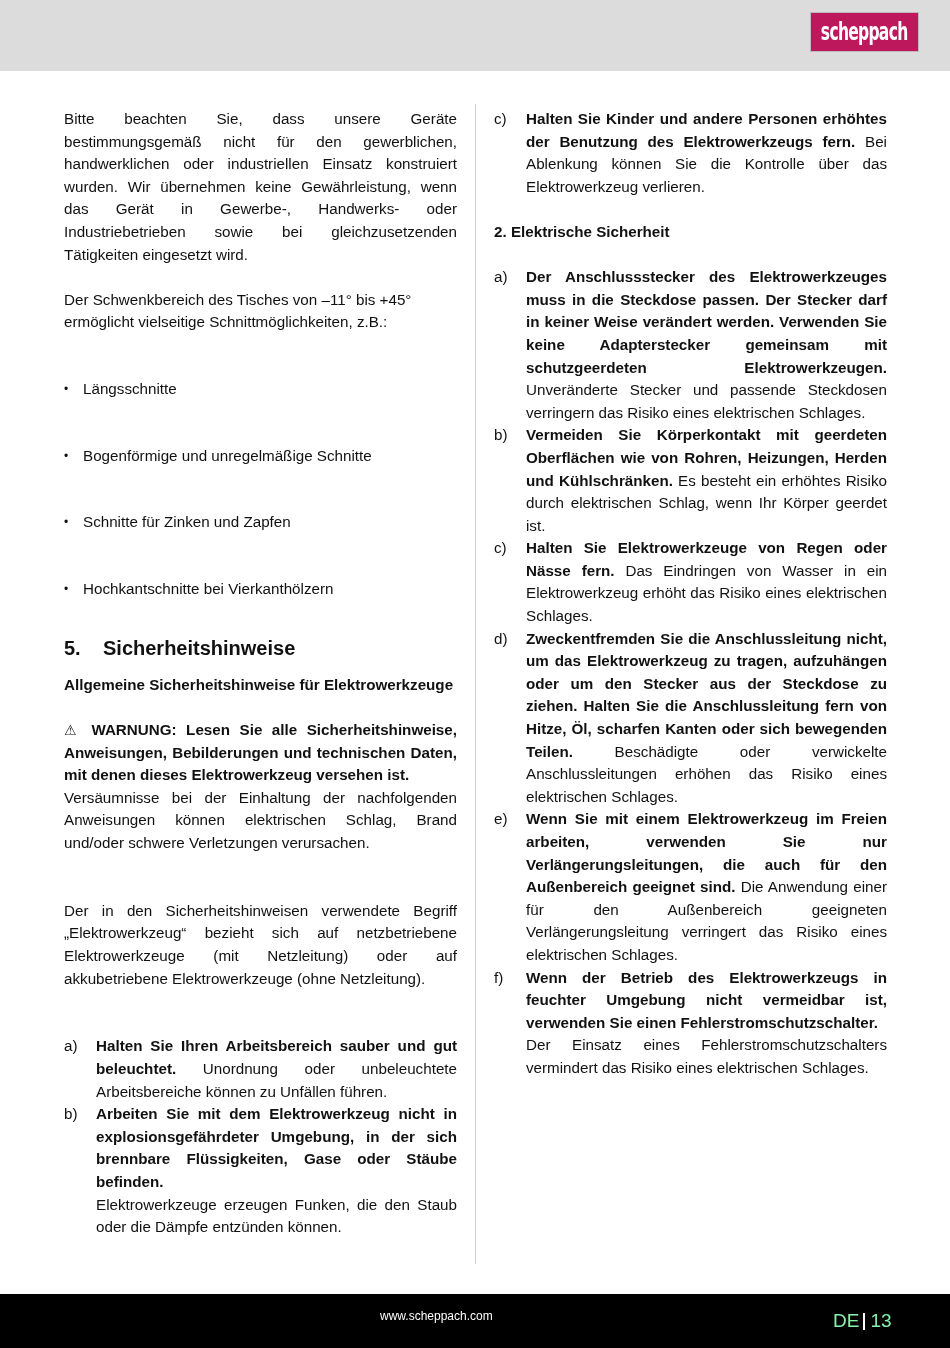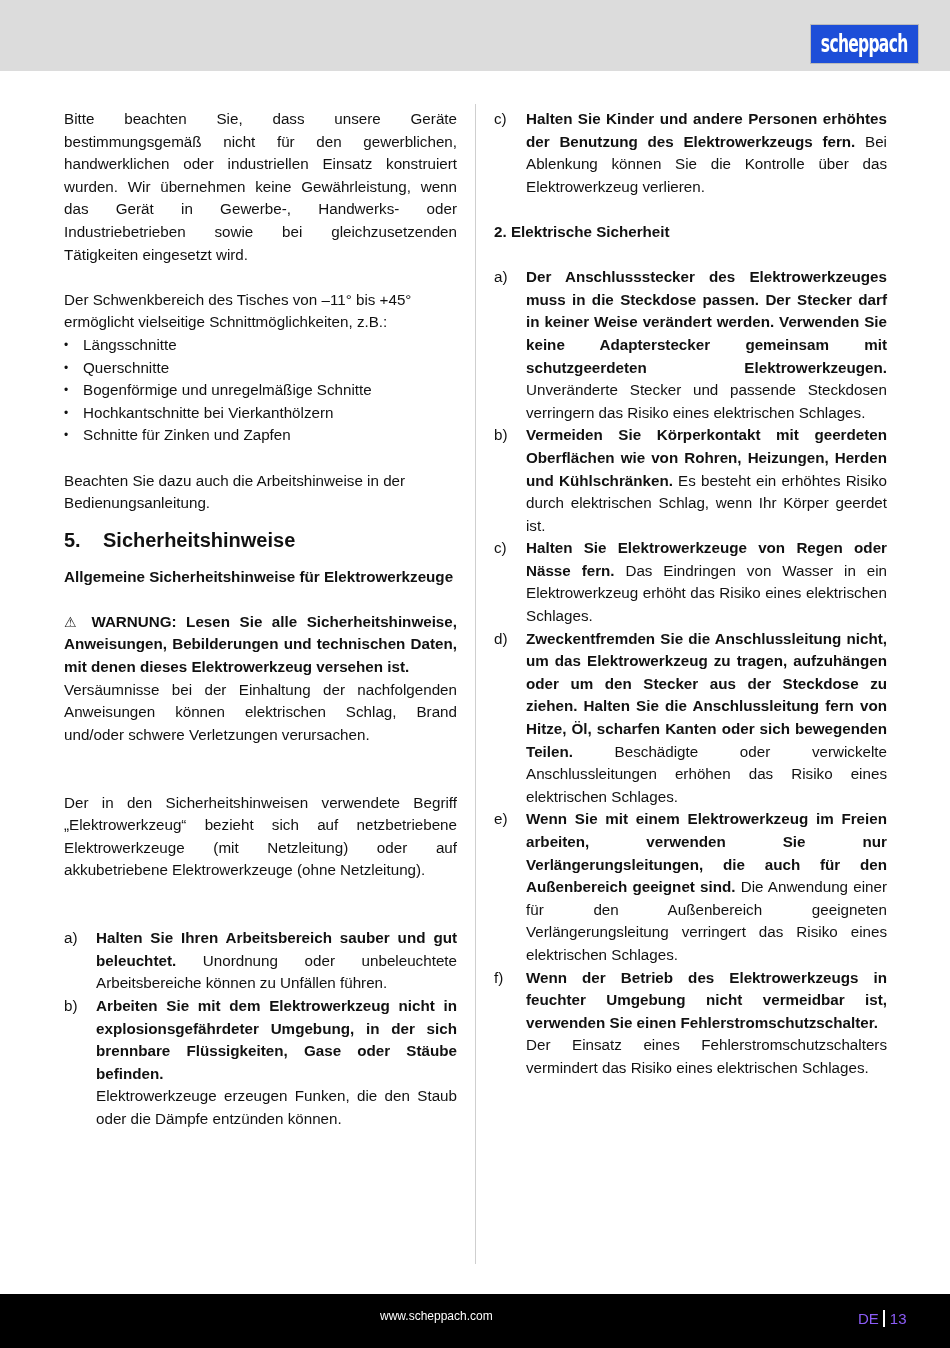--- a/index.html
+++ b/index.html
@@ -1,74 +1,72 @@
 <!DOCTYPE html>
 <html><head>
 <meta charset="utf-8">
 <style>
   * { margin: 0; padding: 0; box-sizing: border-box; }
   html, body { width: 950px; height: 1348px; background: #ffffff; overflow: hidden; }
   body { position: relative; font-family: "Liberation Sans", sans-serif; color: #111; }
 
   .top-band { position: absolute; left: 0; top: 0; width: 950px; height: 71px; background: #dcdcdc; }
-  .logo { position: absolute; left: 810px; top: 24px; width: 109px; height: 40px; background: #1d4ed8; border: 1px solid #bbb;
+  .logo { position: absolute; left: 810px; top: 12px; width: 109px; height: 40px; background: #be185d; border: 1px solid #bbb;
           display: flex; align-items: center; justify-content: center; }
   .logo span { color: #fff; font-family: "DejaVu Sans Condensed", "DejaVu Sans", sans-serif; font-weight: bold;
                font-size: 24px; letter-spacing: -1px; transform: scaleX(0.72); display: inline-block; white-space: nowrap; }
 
   .divider { position: absolute; left: 475px; top: 104px; width: 1px; height: 1160px; background: #cfcfcf; }
 
   .col { position: absolute; top: 108px; width: 393px; font-size: 15.2px; line-height: 22.6px; }
   .col-left { left: 64px; }
   .col-right { left: 494px; }
 
   p { text-align: justify; }
   .gap { height: 22.6px; }
   b { font-weight: bold; }
 
   .bullets { list-style: none; }
-  .bullets li { position: relative; padding-left: 19px; }
+  .bullets li { position: relative; padding-left: 19px; margin-top: 44px; }
   .bullets li::before { content: "•"; position: absolute; left: 0; top: 0; font-size: 12px; }
 
   .h1 { font-size: 20px; font-weight: bold; line-height: 24px; margin: 9px 0 14px 0; display: flex; }
   .h1 .num { width: 39px; }
   .h2 { font-weight: bold; }
 
   .item { display: flex; }
   .item .lbl { width: 32px; flex: 0 0 32px; }
   .item .txt { flex: 1; text-align: justify; }
 
   .footer { position: absolute; left: 0; top: 1294px; width: 950px; height: 54px; background: #000; }
   .footer .url { position: absolute; left: 380px; top: 15px; color: #fff; font-size: 12px; }
-  .footer .page { position: absolute; left: 858px; top: 16px; color: #8b5cf6; font-size: 15px; display: flex; align-items: center; }
+  .footer .page { position: absolute; left: 833px; top: 16px; color: #86efac; font-size: 19px; display: flex; align-items: center; }
   .footer .sep { display: inline-block; width: 2px; height: 17px; background: #fff; margin: 0 5px 0 4px; }
 </style>
 </head>
 <body>
 
 <div class="top-band"></div>
 <div class="logo">
   <span>scheppach</span>
 </div>
 
 <div class="divider"></div>
 
 <div class="col col-left">
   <p>Bitte beachten Sie, dass unsere Geräte bestimmungsgemäß nicht für den gewerblichen, handwerklichen oder industriellen Einsatz konstruiert wurden. Wir übernehmen keine Gewährleistung, wenn das Gerät in Gewerbe-, Handwerks- oder Industriebetrieben sowie bei gleichzusetzenden Tätigkeiten eingesetzt wird.</p>
   <div class="gap"></div>
   <p style="text-align:left">Der Schwenkbereich des Tisches von –11° bis +45° ermöglicht vielseitige Schnittmöglichkeiten, z.B.:</p>
   <ul class="bullets">
     <li>Längsschnitte</li>
-    <li>Querschnitte</li>
     <li>Bogenförmige und unregelmäßige Schnitte</li>
+    <li>Schnitte für Zinken und Zapfen</li>
     <li>Hochkantschnitte bei Vierkanthölzern</li>
-    <li>Schnitte für Zinken und Zapfen</li>
   </ul>
   <div class="gap"></div>
-  <p style="text-align:left">Beachten Sie dazu auch die Arbeitshinweise in der Bedienungsanleitung.</p>
 
   <div class="h1" style="margin-top:13px">
     <span class="num">5.</span>
     <span>Sicherheitshinweise</span>
   </div>
 
   <p class="h2">Allgemeine Sicherheitshinweise für Elektrowerkzeuge</p>
   <div class="gap"></div>
 
   <p>

